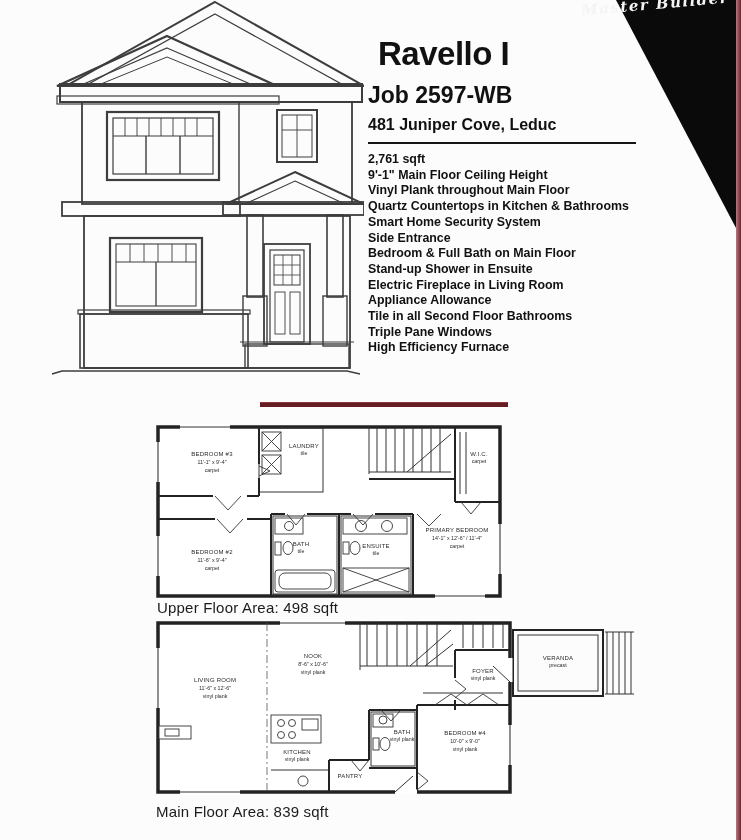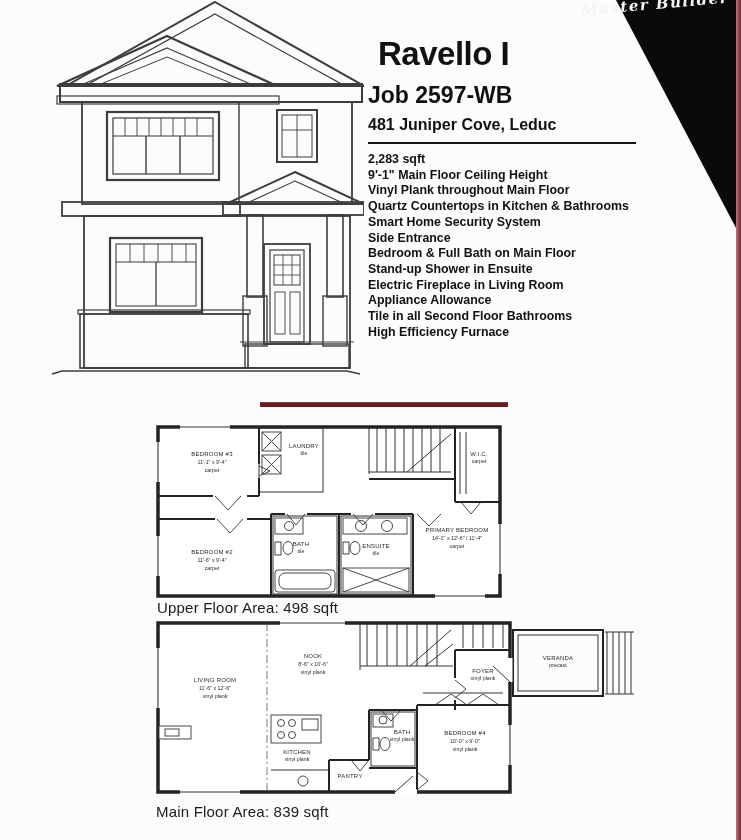--- a/index.html
+++ b/index.html
@@ -156,31 +156,32 @@
     </g>
     <path class="elev" d="M10 374 L20 371 H305 L318 374" stroke-width="1.4"></path>
   </svg>
 
   <div class="header-block">
     <h1 class="title">Ravello I</h1>
     <div class="job">Job 2597-WB</div>
     <div class="address">481 Juniper Cove, Leduc</div>
     <div class="header-divider"></div>
     <div class="features">
-      <div>2,283 sqft</div>
+      <div>2,761 sqft</div>
       <div>9'-1" Main Floor Ceiling Height</div>
       <div>Vinyl Plank throughout Main Floor</div>
       <div>Quartz Countertops in Kitchen &amp; Bathrooms</div>
       <div>Smart Home Security System</div>
       <div>Side Entrance</div>
       <div>Bedroom &amp; Full Bath on Main Floor</div>
       <div>Stand-up Shower in Ensuite</div>
       <div>Electric Fireplace in Living Room</div>
       <div>Appliance Allowance</div>
       <div>Tile in all Second Floor Bathrooms</div>
+      <div>Triple Pane Windows</div>
       <div>High Efficiency Furnace</div>
     </div>
   </div>
 
   <div class="red-divider"></div>
 
   <svg class="plan plan-upper" width="348" height="175" viewBox="0 0 348 175">
     <defs>
       <pattern id="tile" width="5" height="5" patternUnits="userSpaceOnUse">
         <path d="M0 5 L5 0 M0 0 L5 5" stroke="#c4c4c4" stroke-width="0.45"></path>

